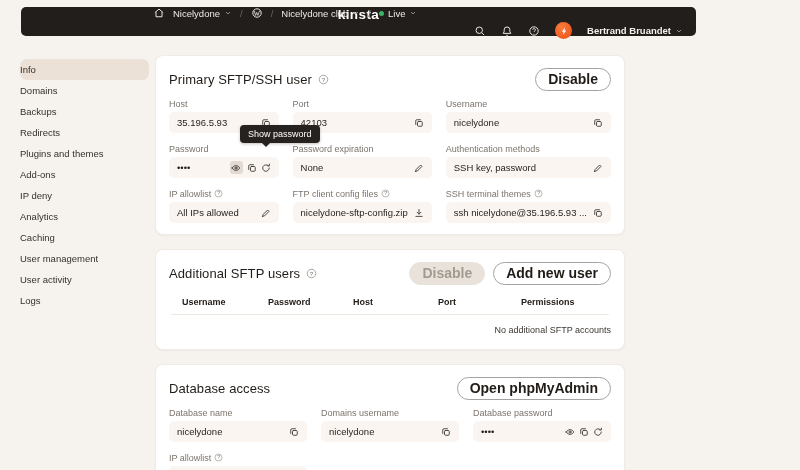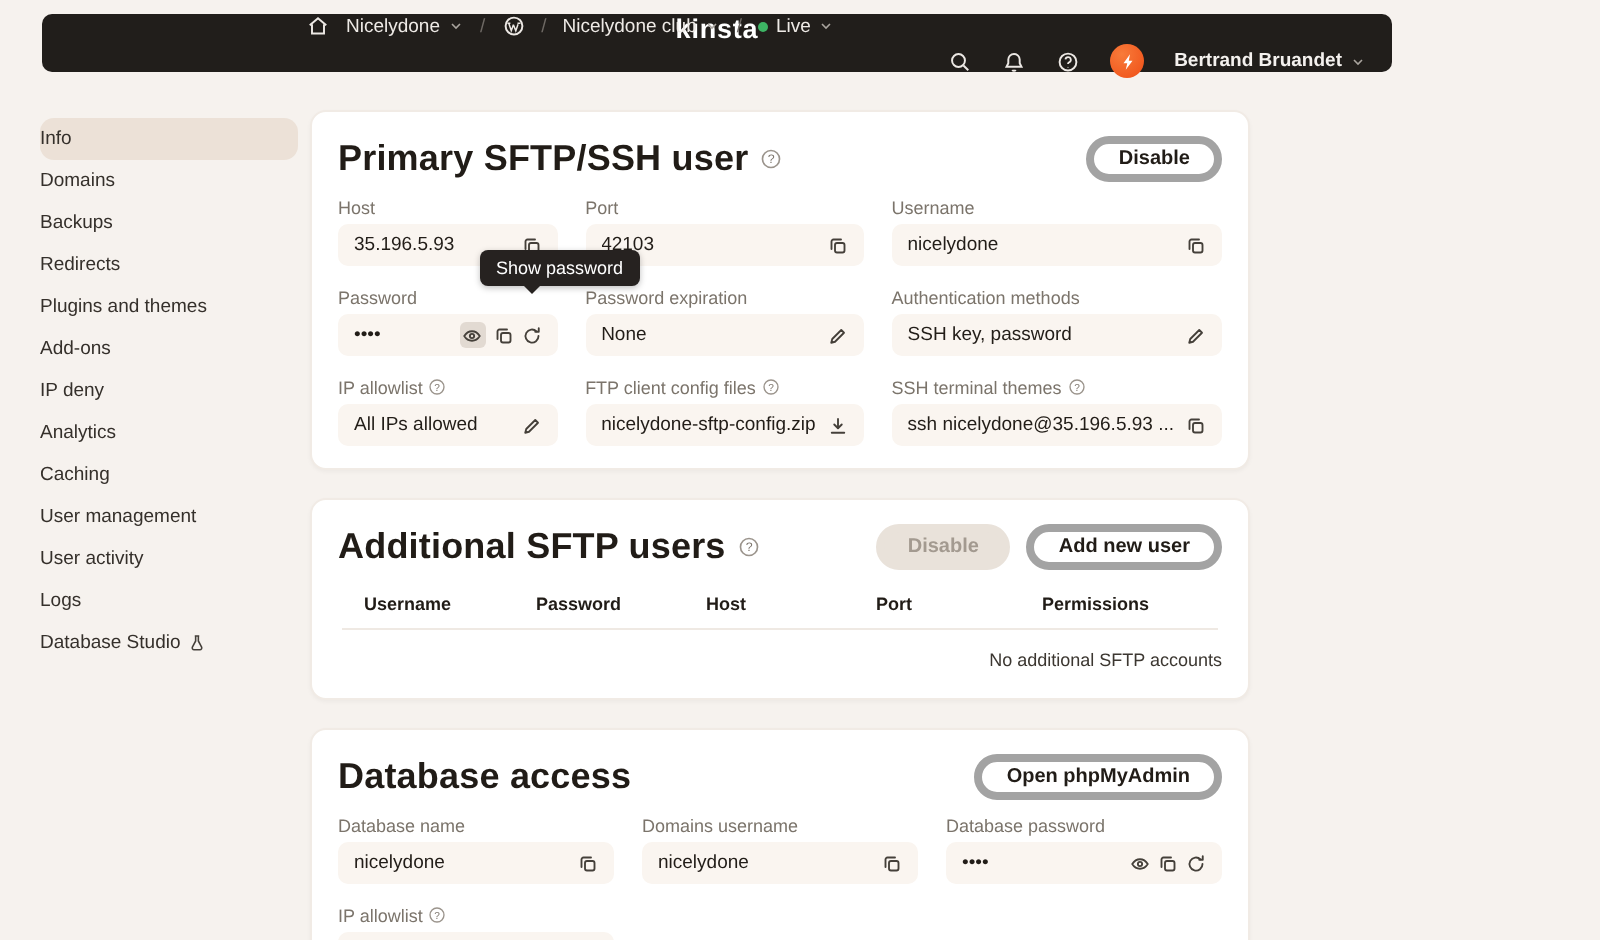--- a/index.html
+++ b/index.html
@@ -50,29 +50,29 @@
 
   
   .content { position:absolute; left:155px; top:55px; width:470px; }
   .card {
     background:#ffffff; border:1px solid #f1ebe5; border-radius:8px;
     box-shadow:0 1px 2px rgba(33,30,27,.04);
     padding:11px 13px; margin-bottom:14px; position:relative;
   }
   .card.db { margin-bottom:16px; }
   .card-head { display:flex; align-items:center; height:24px; margin-bottom:7px; }
-  .card-title { font-size:18px; font-weight:700; color:#211c17; letter-spacing:.1px; }
+  .card-title { font-size:13px; font-weight:400; color:#211c17; letter-spacing:.1px; }
   .head-help { margin-left:6px; }
   .head-btns { margin-left:auto; display:flex; gap:8px; }
 
   .btn {
     height:23px; padding:0 12px; border-radius:13px;
-    border:4px solid #a3a3a3; background:#fff;
+    border:1px solid #a3a3a3; background:#fff;
     font-family:"Liberation Sans", sans-serif;
-    font-size:10px; font-weight:700; color:#211c17; cursor:pointer;
+    font-size:14px; font-weight:700; color:#211c17; cursor:pointer;
     display:flex; align-items:center;
   }
   .btn.disabled { background:#e9e2da; border-color:#e9e2da; color:#a39a90; cursor:default; }
 
   .fgrid { display:grid; grid-template-columns:1fr 1fr 1fr; column-gap:14px; row-gap:10px; }
   .field-label {
     font-size:9px; color:#7b746b; margin-bottom:3px; height:11px;
     display:flex; align-items:center; gap:3px;
   }
   .field-box {
@@ -220,26 +220,20 @@
     </div>
   <div class="side-item">
       <span>User management</span>
     </div>
   <div class="side-item">
       <span>User activity</span>
     </div>
   <div class="side-item">
       <span>Logs</span>
     </div>
-  <div class="side-item">
-    <span>Database Studio</span>
-    <svg class="flask" viewBox="0 0 16 16">
-        <path d="M6 1.8h4M6.8 1.8v4.4L3.9 11.6A1.7 1.7 0 0 0 5.4 14h5.2a1.7 1.7 0 0 0 1.5-2.4L9.2 6.2V1.8"></path>
-      </svg>
-  </div>
 </aside>
 
 <main class="content">
 
   <section class="card">
     <div class="tooltip">Show password</div>
     <div class="card-head">
       <span class="card-title">Primary SFTP/SSH user</span>
       <svg class="help-ico big head-help" viewBox="0 0 16 16">
           <circle cx="8" cy="8" r="6.2"></circle>

